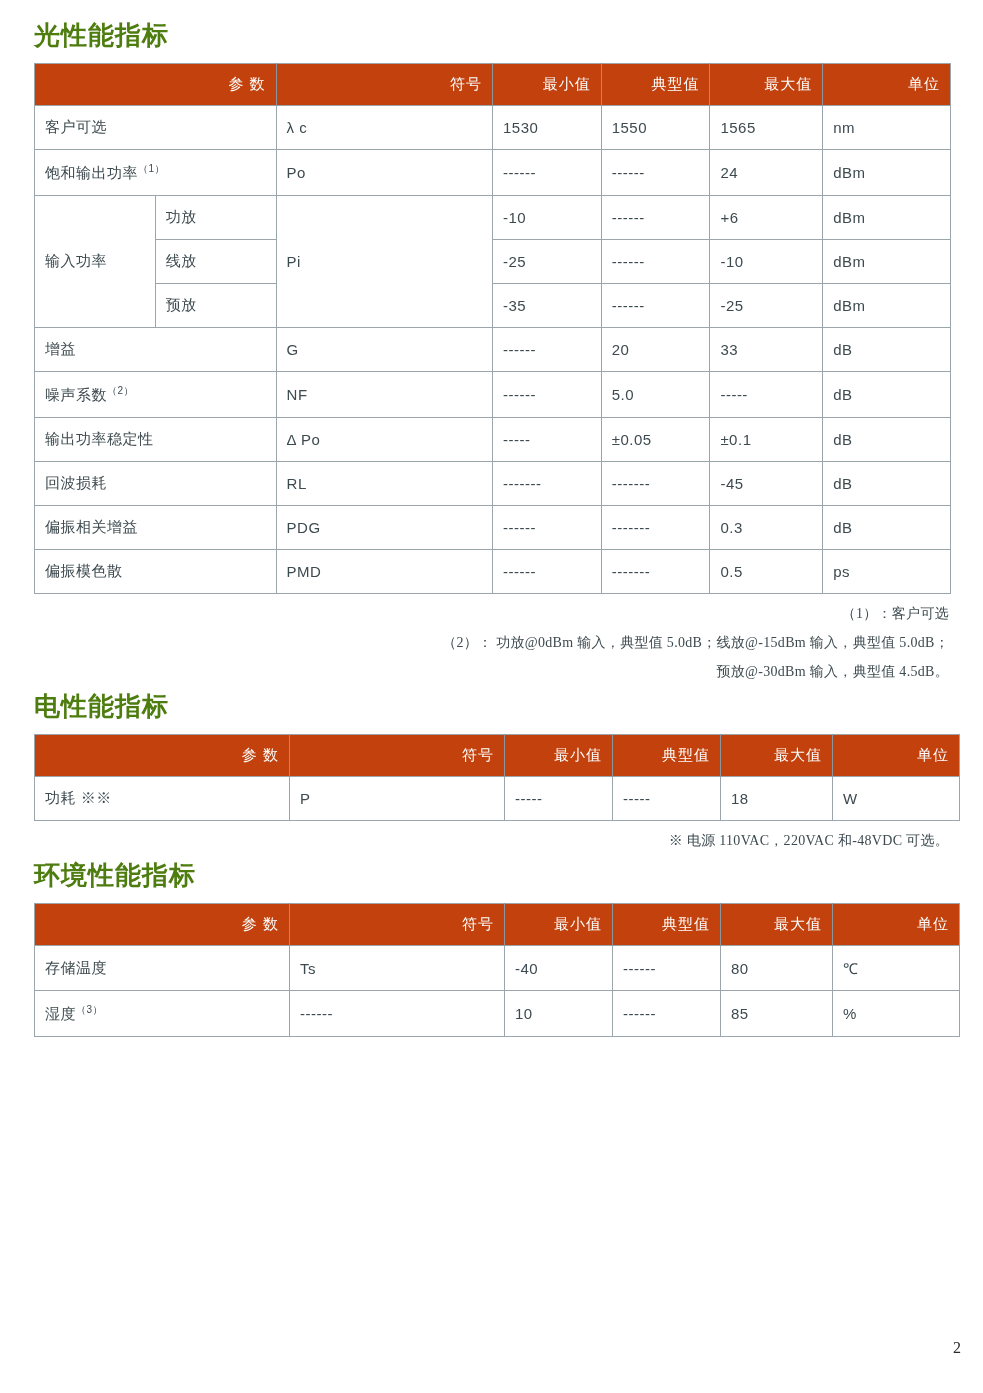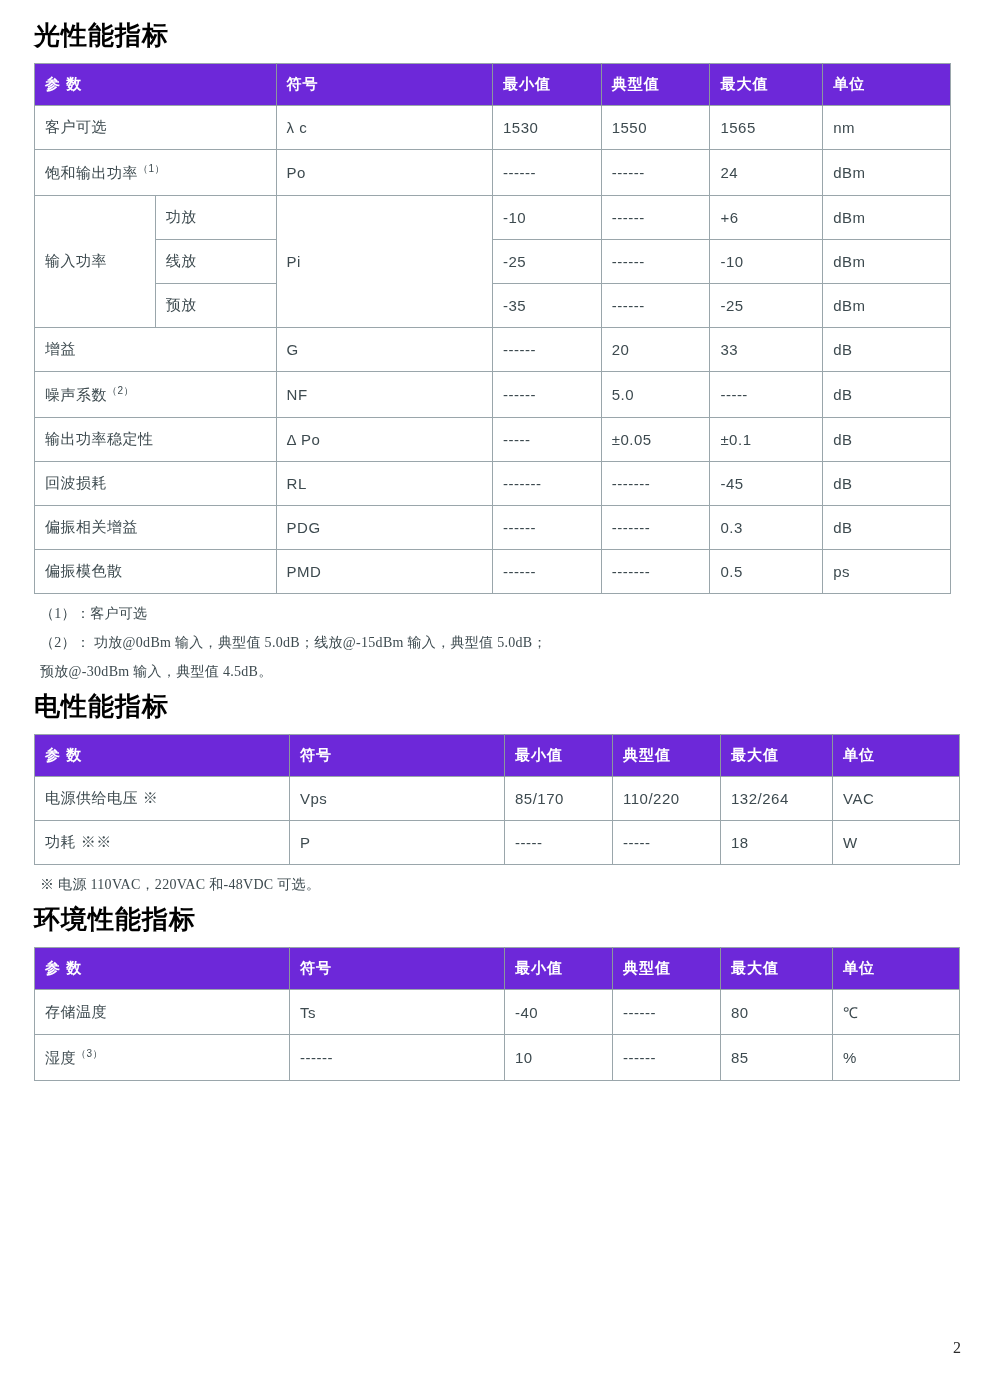--- a/index.html
+++ b/index.html
@@ -16,39 +16,39 @@
     overflow: hidden;
   }
   .page {
     position: relative;
     width: 983px;
     height: 1393px;
     box-sizing: border-box;
     padding: 10px 34px 0 34px;
   }
   h2.section-title {
-    color: #000000;
+    color: #4d7c0f;
     font-size: 26px;
     font-weight: bold;
     margin: 8px 0 10px 0;
     letter-spacing: 1px;
     font-family: "Liberation Sans", sans-serif;
   }
   table.spec {
     border-collapse: collapse;
     width: 917px;
     table-layout: fixed;
     border: 1px solid #9aa6ab;
   }
   table.spec th {
-    background: #6d28d9;
+    background: #c2410c;
     color: #ffffff;
-    font-weight: bold;
+    font-weight: normal;
     font-size: 15px;
-    text-align: left;
+    text-align: right;
     padding: 11px 10px;
     border-right: 1px solid #8b979d;
     letter-spacing: 1px;
   }
   table.spec th:last-child { border-right: none; }
   table.spec td {
     border: 1px solid #9aa6ab;
     padding: 12px 10px;
     font-size: 15px;
     color: #3d4a4f;
@@ -59,20 +59,21 @@
   .sup {
     font-size: 10px;
     vertical-align: super;
   }
   .note {
     font-size: 14px;
     color: #3d4a4f;
     margin: 11px 0 0 6px;
     font-family: "Liberation Serif", serif;
     letter-spacing: 0.3px;
+    text-align: right;
   }
   .note.indent {
   }
   .note-block { margin-bottom: 4px; }
   .page-number {
     position: absolute;
     right: 22px;
     bottom: 36px;
     font-size: 16px;
     color: #2b2b2b;
@@ -234,28 +235,20 @@
         <th>参  数</th>
         <th>符号</th>
         <th>最小值</th>
         <th>典型值</th>
         <th>最大值</th>
         <th>单位</th>
       </tr>
     </thead>
     <tbody>
       <tr>
-        <td>电源供给电压 ※</td>
-        <td>Vps</td>
-        <td>85/170</td>
-        <td>110/220</td>
-        <td>132/264</td>
-        <td>VAC</td>
-      </tr>
-      <tr>
         <td>功耗 ※※</td>
         <td>P</td>
         <td>-----</td>
         <td>-----</td>
         <td>18</td>
         <td>W</td>
       </tr>
     </tbody>
   </table>
 

